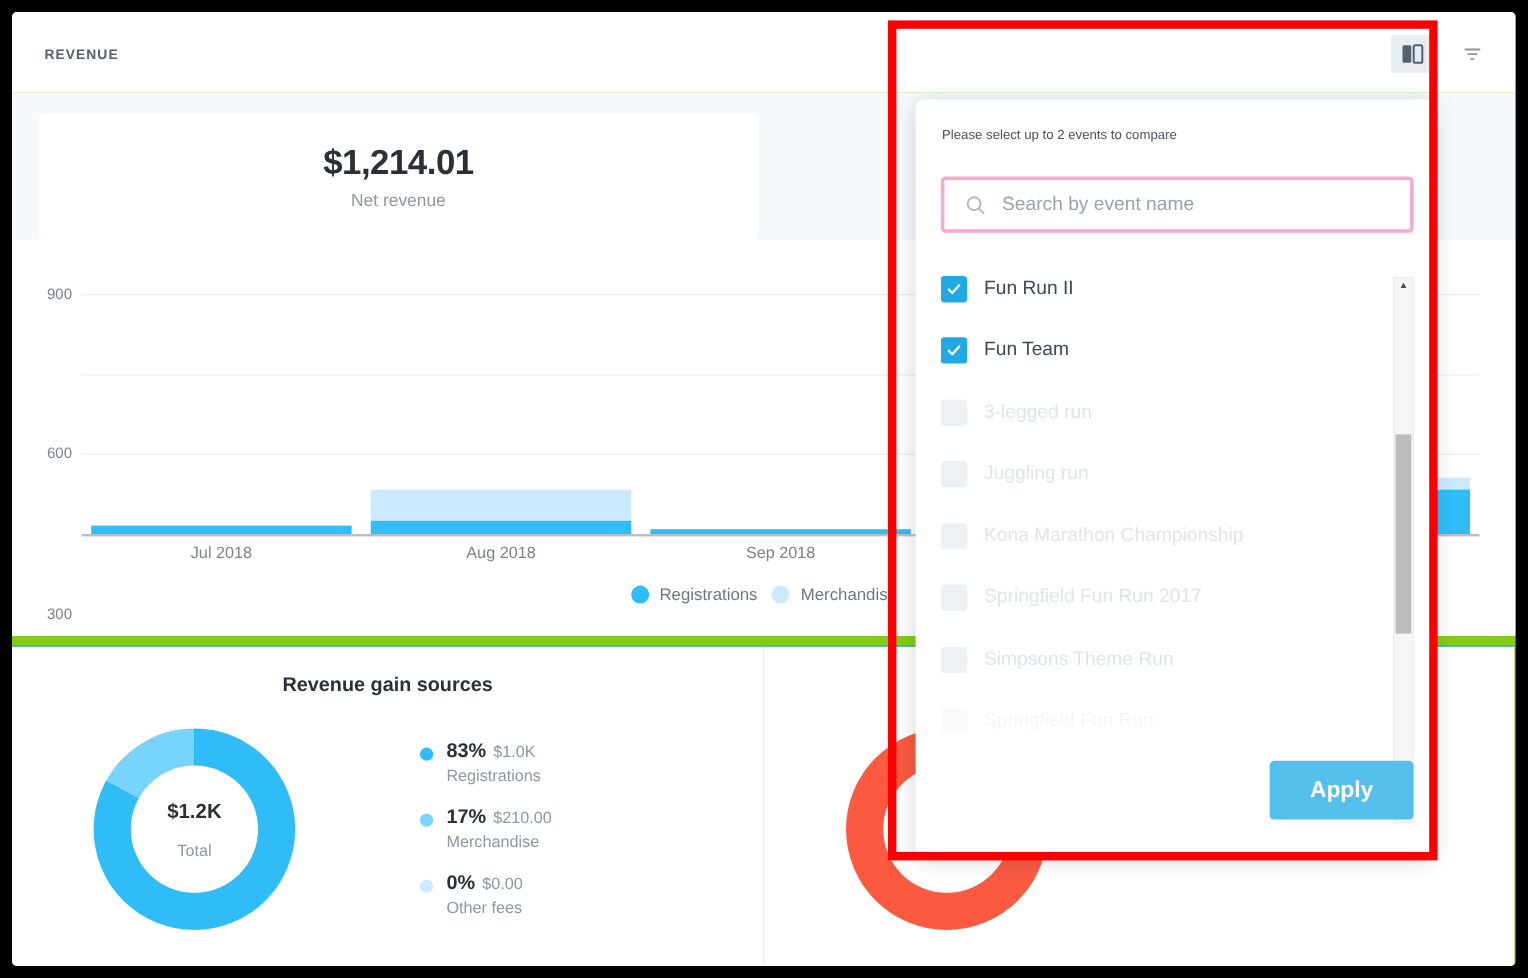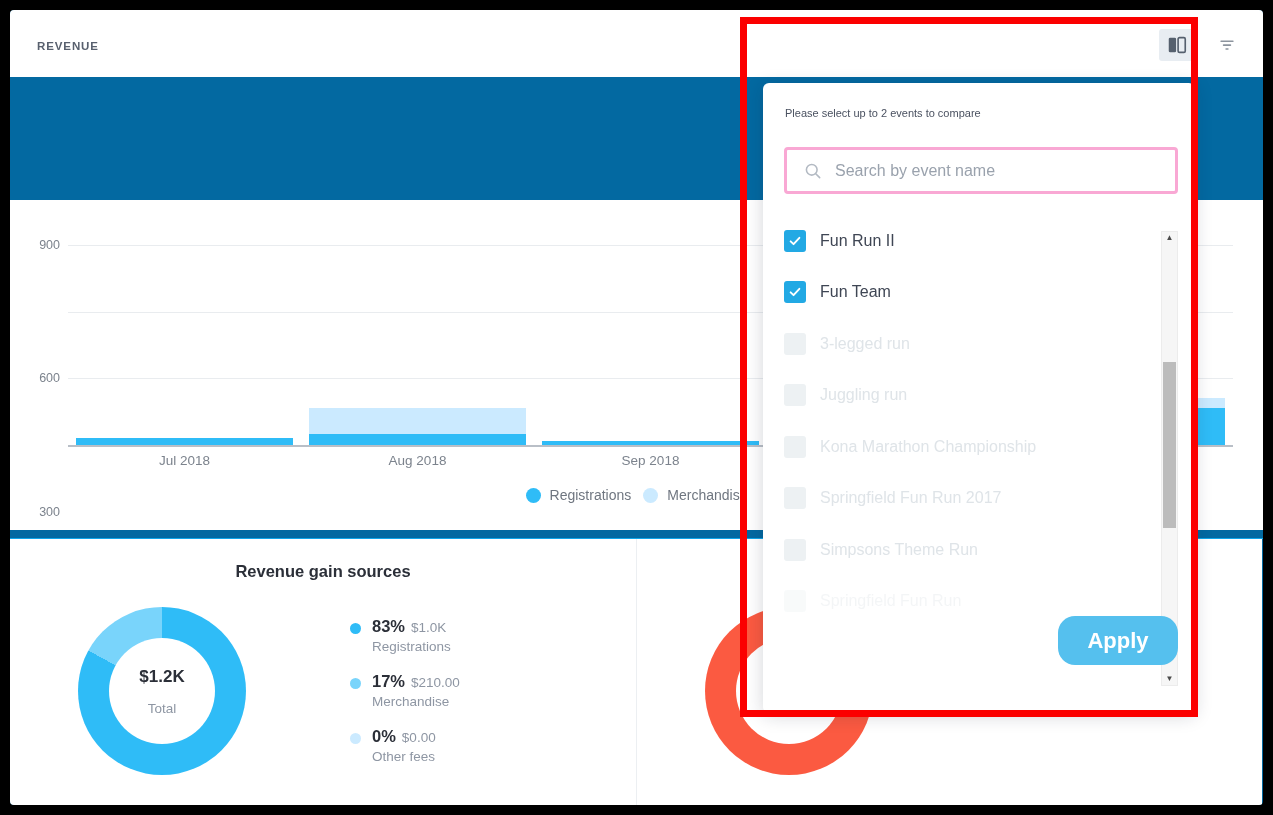--- a/index.html
+++ b/index.html
@@ -12,21 +12,21 @@
   #root {
     position: relative;
     width: 1273px; height: 815px;
     background: #000;
   }
   
   .app {
     position: absolute;
     left: 10px; top: 10px;
     width: 1253px; height: 795px;
-    background: #0369a1;
+    background: #84cc16;
     border-radius: 4px;
     overflow: hidden;
   }
   
   .rev-header {
     position: absolute;
     left: 0; top: 0;
     width: 1253px; height: 67px;
     background: #ffffff;
     display: flex; align-items: center;
@@ -217,26 +217,26 @@
     display: flex; flex-direction: column; justify-content: space-between;
     align-items: center;
   }
   .sb-arrow { font-size: 8px; color: #4a4a4a; padding: 2px 0; line-height: 1; }
   .sb-thumb {
     position: absolute; left: 1px; top: 130px;
     width: 13px; height: 166px;
     background: #bcbcbc;
   }
   .apply-btn {
-    position: absolute; left: 295px; top: 533px;
+    position: absolute; left: 295px; top: 551px;
     width: 120px; height: 49px;
     background: #55c0ee;
-    border-radius: 17px;
+    border-radius: 4px;
     color: #ffffff;
-    font-size: 22px; font-weight: bold;
+    font-size: 19px; font-weight: bold;
     display: flex; align-items: center; justify-content: center;
     cursor: pointer;
   }
   
   .redbox {
     position: absolute;
     left: 740px; top: 17px;
     width: 458px; height: 700px;
     border: 7px solid #fb0000;
     pointer-events: none;
@@ -260,20 +260,26 @@
         <div class="icon-btn">
           <svg width="20" height="20" viewBox="0 0 24 24" aria-hidden="true">
             <rect x="4" y="6.5" width="16" height="1.9" rx="0.9" fill="#8c949e"></rect>
             <rect x="7" y="11.2" width="10" height="1.9" rx="0.9" fill="#8c949e"></rect>
             <rect x="10" y="15.9" width="4" height="1.9" rx="0.9" fill="#8c949e"></rect>
           </svg>
         </div>
       </div>
     </div>
 
+    <div class="kpi-band">
+      <div class="kpi-card">
+        <div class="kpi-value">$1,214.01</div>
+        <div class="kpi-label">Net revenue</div>
+      </div>
+    </div>
 
     <div class="chart-area">
       <div class="plot" id="plot">
           <div class="axisline" style="top: 200px;">
             <div class="ytick" style="top: 200px;">0</div>
           </div>
           <div class="gridline" style="top: 133.333px;">
             <div class="ytick" style="top: 133.333px;">300</div>
           </div>
           <div class="gridline" style="top: 66.6667px;">

